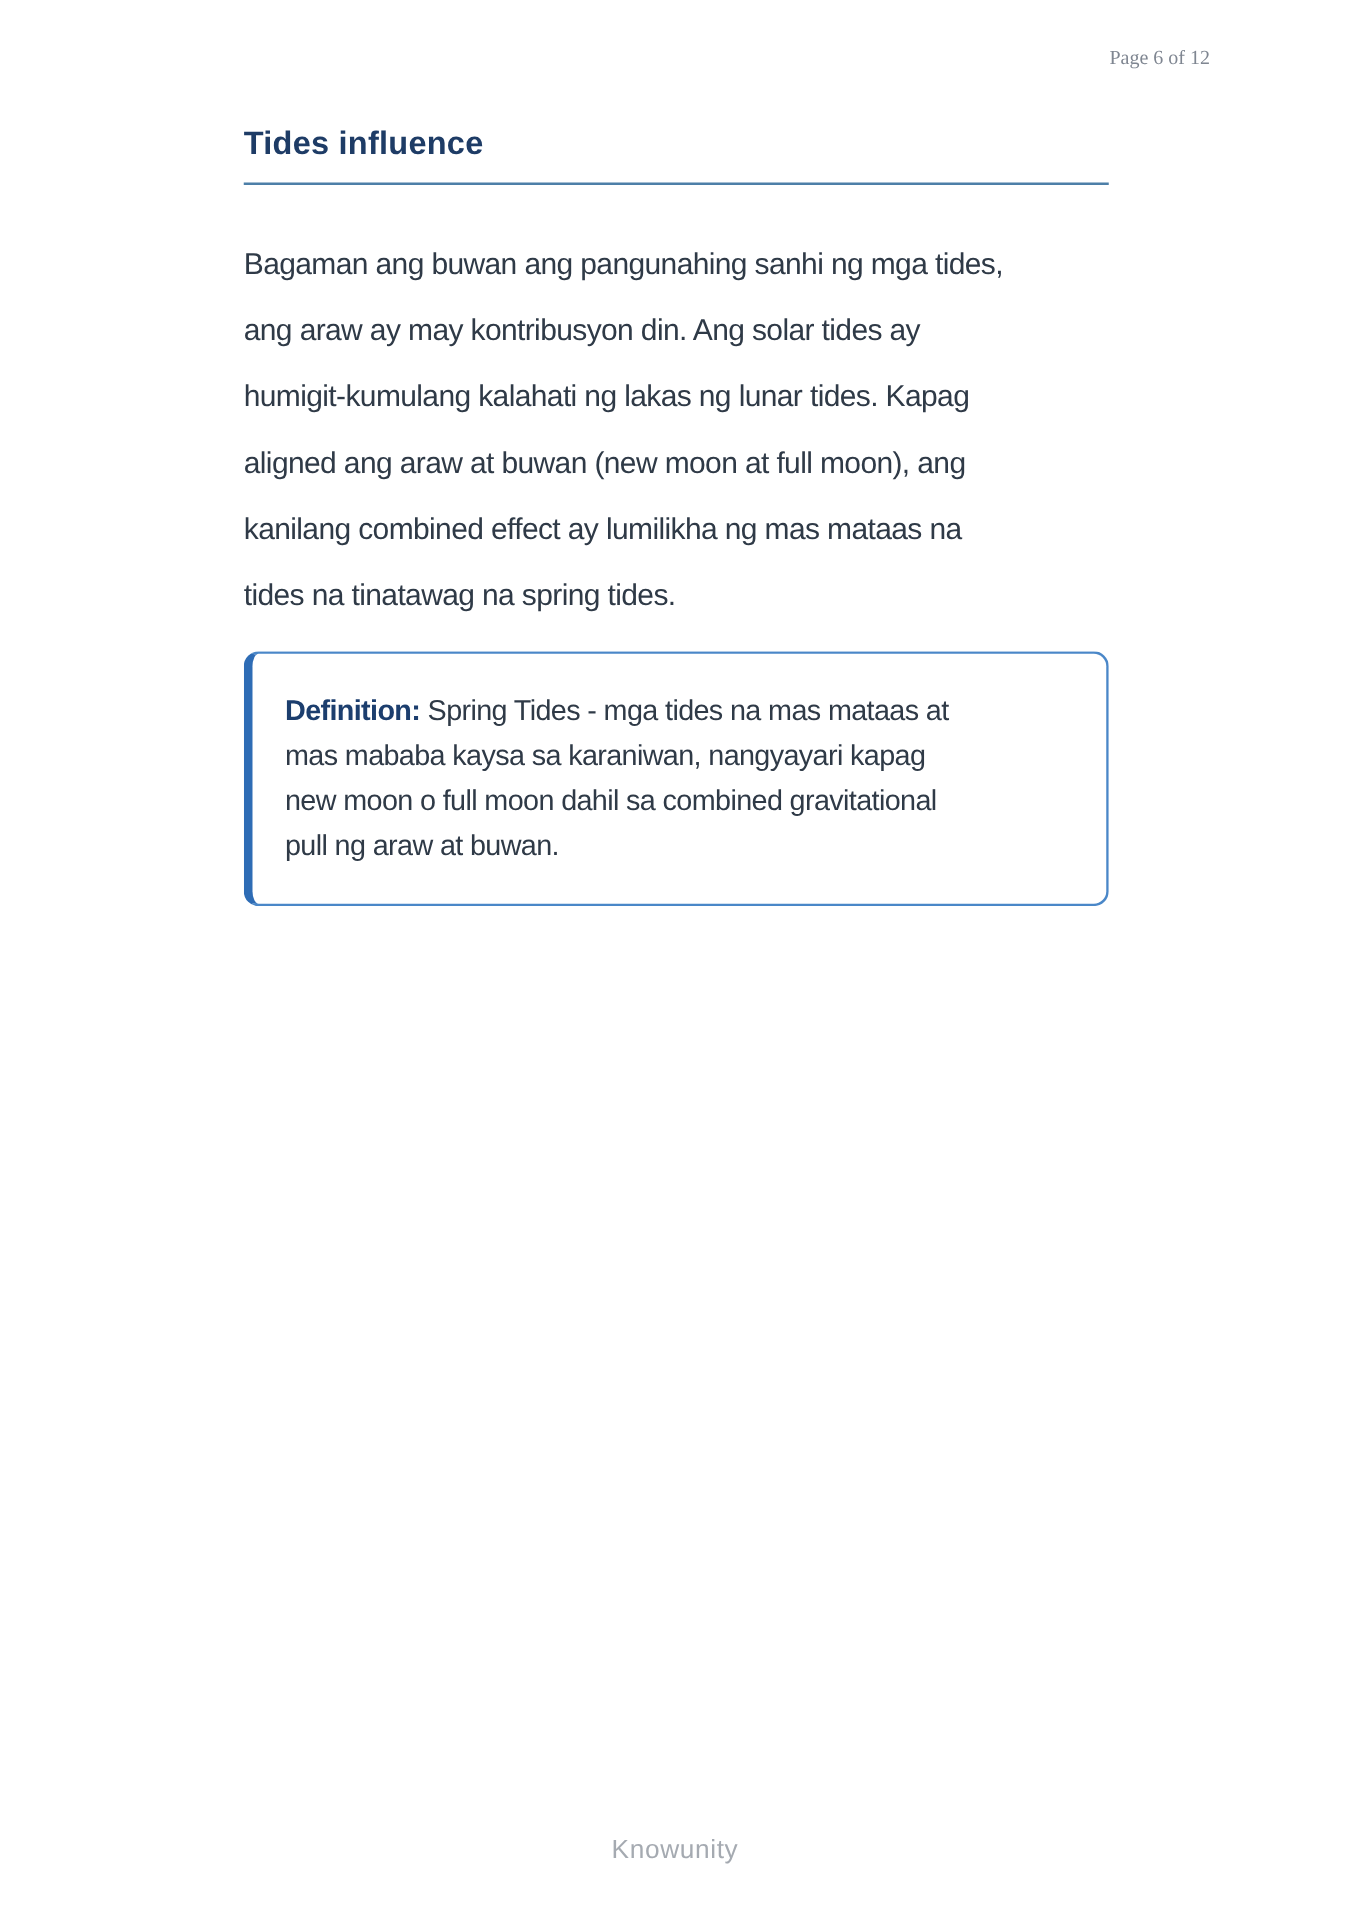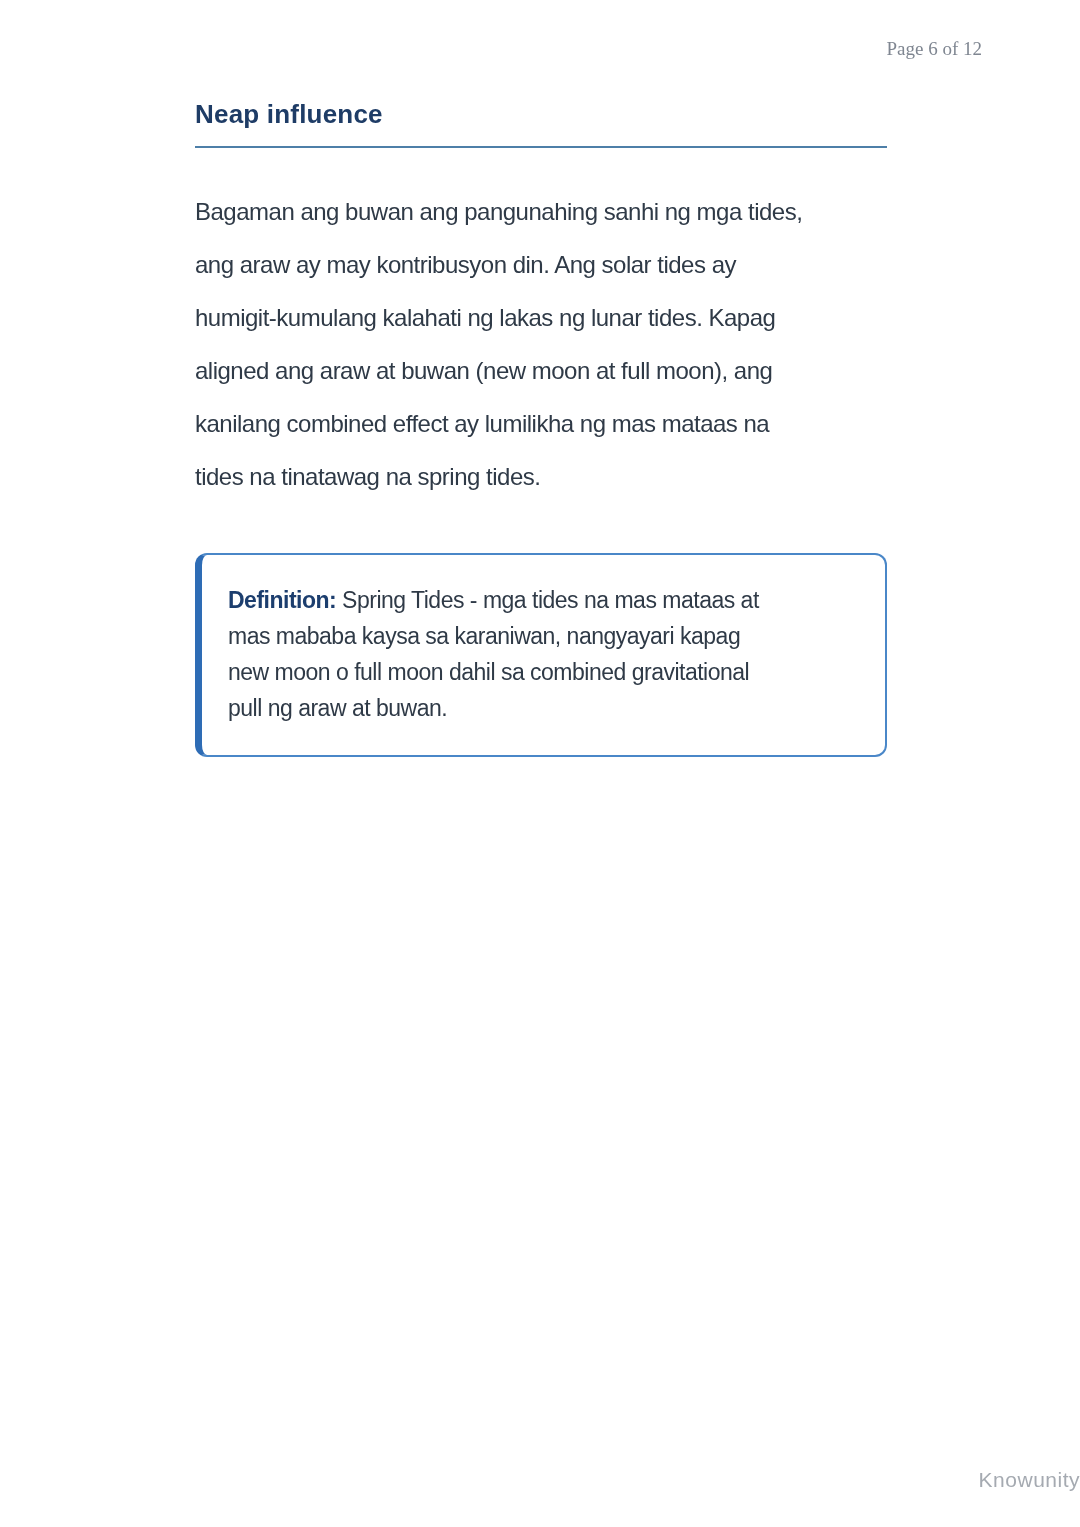--- a/index.html
+++ b/index.html
@@ -18,23 +18,23 @@
     position:relative;
     width:1080px;
     height:1527px;
     background:#ffffff;
     font-family:"Liberation Sans",sans-serif;
     overflow:hidden;
   }
   .page-number{
     position:absolute;
     top:38px;
-    right:98px;
+    right:112px;
     font-family:"Liberation Serif",serif;
-    font-size:19px;
+    font-size:16px;
     color:var(--c-pagenum,#7f8691);
   }
   .content{
     position:absolute;
     left:195px;
     top:98px;
     width:692px;
   }
   .section-title{
     margin:0;
@@ -53,21 +53,21 @@
   .body-paragraph{
     margin:37px 0 0 0;
     font-size:24px;
     line-height:53px;
     letter-spacing:-0.5px;
     color:var(--c-body,#2f3a47);
     white-space:pre-line;
   }
   .definition-box{
     width:692px;
-    margin-top:50px;
+    margin-top:18px;
     background:#ffffff;
     border:2px solid var(--c-box-border,#4a87c8);
     border-left:7px solid var(--c-box-accent,#2e6cb5);
     border-radius:12px;
     padding:27px 14px 29px 26px;
   }
   .definition-box + .definition-box{
     margin-top:44px;
   }
   .def-text{
@@ -82,36 +82,36 @@
     color:var(--c-label,#1c3e6e);
   }
   .def-body{
     white-space:pre-line;
   }
   .footer-brand{
     position:absolute;
     top:1468px;
     left:0;
     width:100%;
-    text-align:right;
+    text-align:center;
     font-size:21px;
     letter-spacing:0.5px;
     color:var(--c-footer,#a5aab1);
   }
 </style>
 </head>
 <body>
 
 <div class="page">
 
   <div class="page-number">Page 6 of 12</div>
 
   <div class="content">
 
-    <h1 class="section-title">Neap influence</h1>
+    <h1 class="section-title">Tides influence</h1>
 
     <hr class="title-rule">
 
     <p class="body-paragraph">Bagaman ang buwan ang pangunahing sanhi ng mga tides,
 ang araw ay may kontribusyon din. Ang solar tides ay
 humigit-kumulang kalahati ng lakas ng lunar tides. Kapag
 aligned ang araw at buwan (new moon at full moon), ang
 kanilang combined effect ay lumilikha ng mas mataas na
 tides na tinatawag na spring tides.</p>
 

